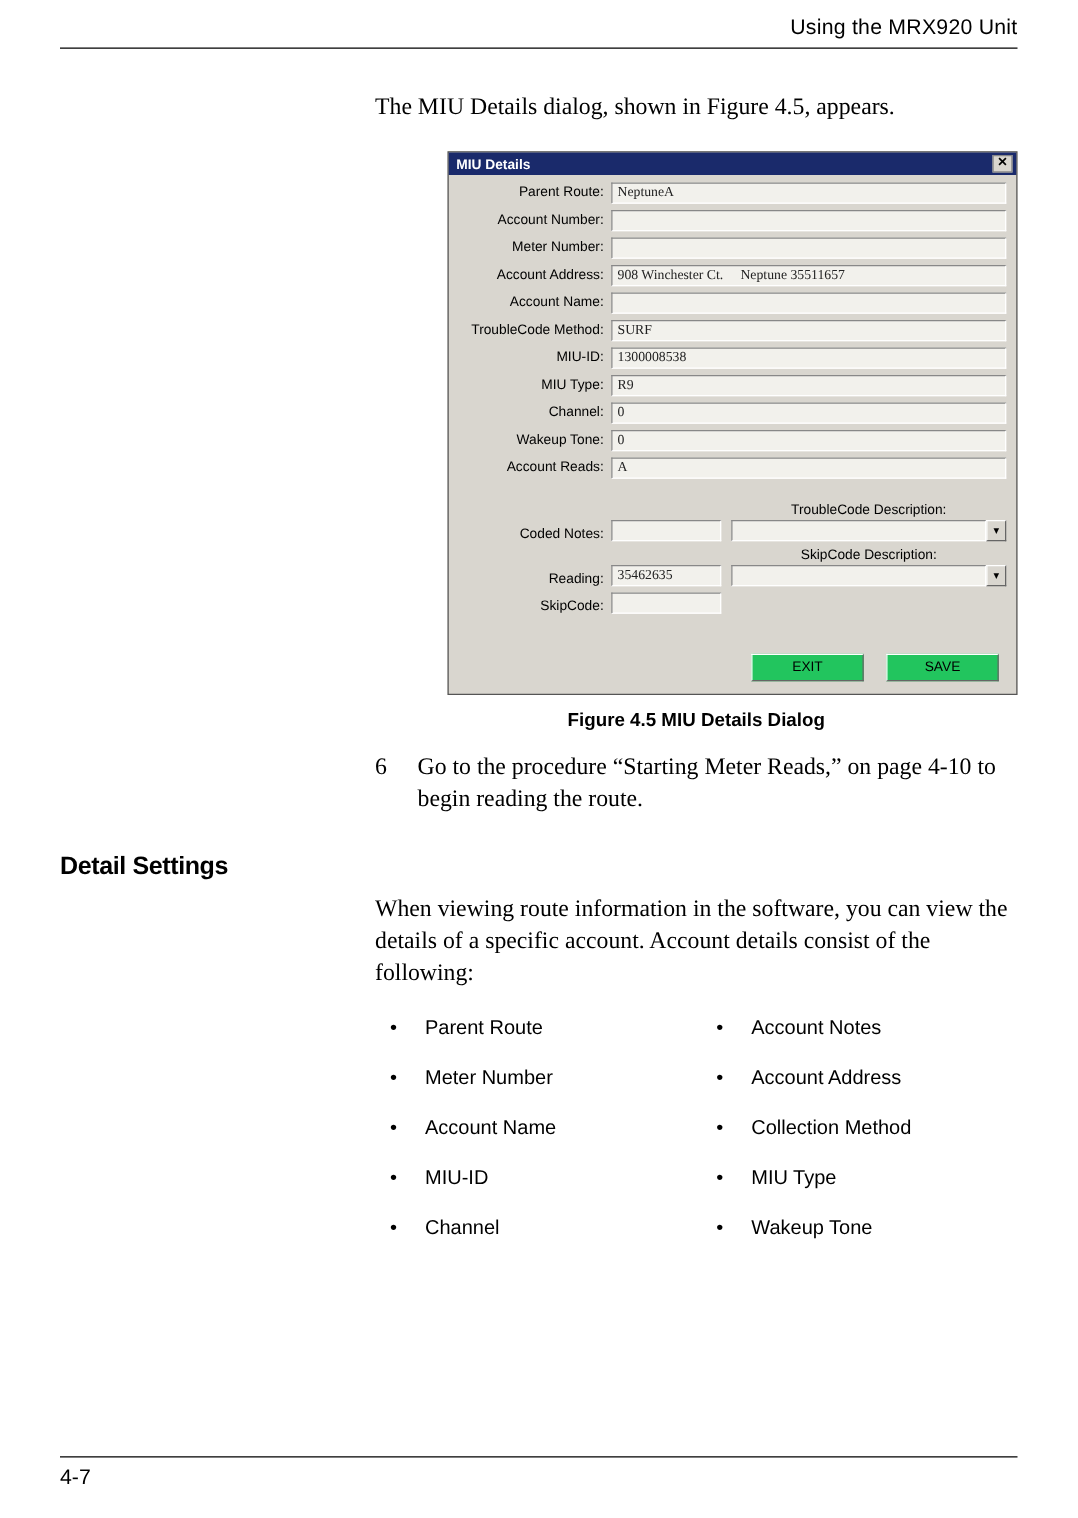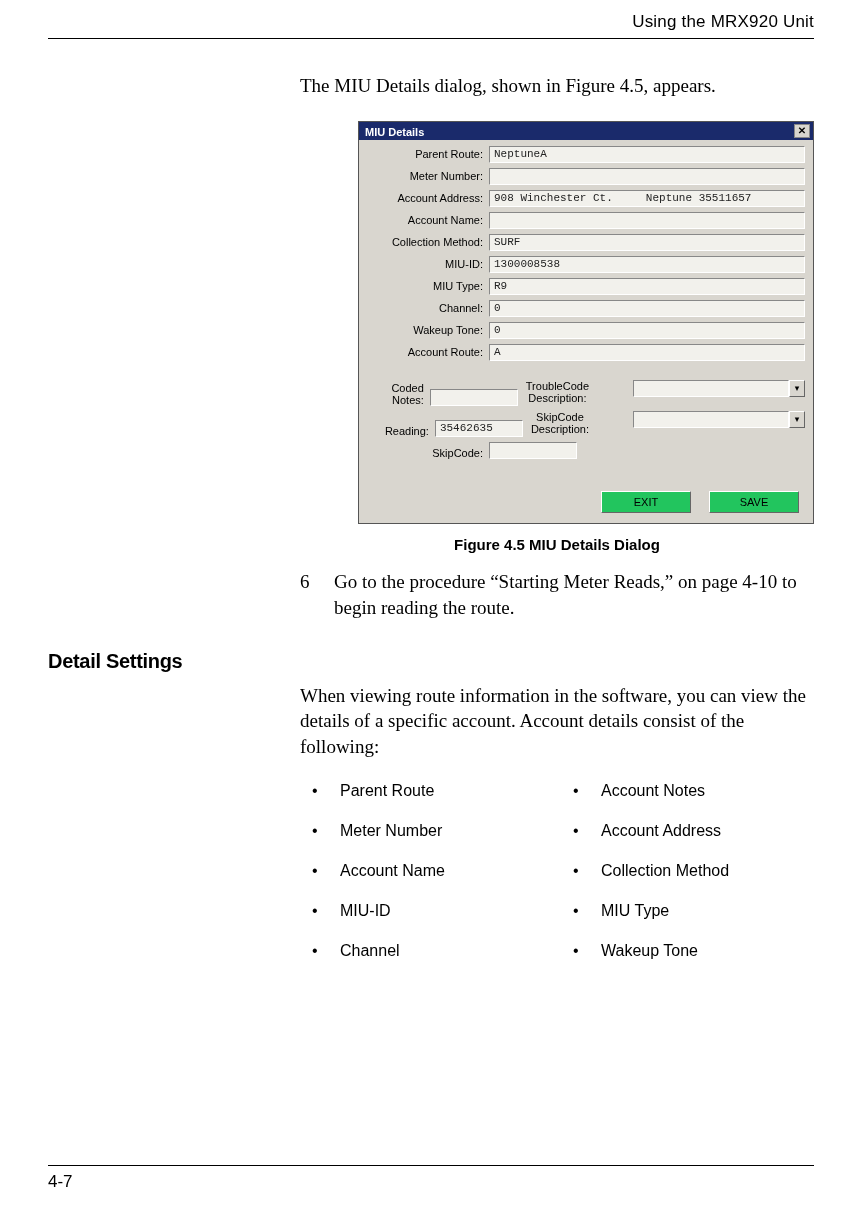--- a/index.html
+++ b/index.html
@@ -82,38 +82,37 @@
   .field-input {
     flex: 1;
     background: #f2f1ec;
     border-top: 1px solid #888;
     border-left: 1px solid #888;
     border-right: 1px solid #fff;
     border-bottom: 1px solid #fff;
     height: 17px;
     padding: 1px 4px;
     font-size: 11px;
-    font-family: Liberation Mono, monospace;
+    font-family: Liberation Serif, serif;
     color: #222;
   }
   .half-row {
     display: flex;
     align-items: flex-end;
     margin-bottom: 5px;
   }
   .half-row .field-input.short {
     width: 88px;
     flex: none;
   }
   .desc-block {
     flex: 1;
     margin-left: 8px;
     display: flex;
-    flex-direction: row;
-    gap: 44px;
+    flex-direction: column;
   }
   .desc-label {
     text-align: center;
     font-size: 11px;
     margin-bottom: 2px;
   }
   .desc-input {
     display: flex;
   }
   .desc-input .field-input { flex: 1; }
@@ -218,53 +217,57 @@
       <div class="titlebar">
         <span>MIU Details</span>
         <span class="close">✕</span>
       </div>
       <div class="dlg-body">
         <div class="field-row">
           <span class="field-label">Parent Route:</span>
           <input class="field-input" value="NeptuneA" style="">
         </div>
         <div class="field-row">
+          <span class="field-label">Account Number:</span>
+          <input class="field-input" value="" style="">
+        </div>
+        <div class="field-row">
           <span class="field-label">Meter Number:</span>
           <input class="field-input" value="" style="">
         </div>
         <div class="field-row">
           <span class="field-label">Account Address:</span>
           <input class="field-input" value="908 Winchester Ct.     Neptune 35511657" style="">
         </div>
         <div class="field-row">
           <span class="field-label">Account Name:</span>
           <input class="field-input" value="" style="">
         </div>
         <div class="field-row">
-          <span class="field-label">Collection Method:</span>
+          <span class="field-label">TroubleCode Method:</span>
           <input class="field-input" value="SURF" style="">
         </div>
         <div class="field-row">
           <span class="field-label">MIU-ID:</span>
           <input class="field-input" value="1300008538" style="">
         </div>
         <div class="field-row">
           <span class="field-label">MIU Type:</span>
           <input class="field-input" value="R9" style="">
         </div>
         <div class="field-row">
           <span class="field-label">Channel:</span>
           <input class="field-input" value="0" style="">
         </div>
         <div class="field-row">
           <span class="field-label">Wakeup Tone:</span>
           <input class="field-input" value="0" style="">
         </div>
         <div class="field-row">
-          <span class="field-label">Account Route:</span>
+          <span class="field-label">Account Reads:</span>
           <input class="field-input" value="A" style="">
         </div>
         <div class="spacer-row"></div>
 
         <div class="half-row">
           <span class="field-label">Coded Notes:</span>
           <input class="field-input short" value="" style="">
           <div class="desc-block">
             <span class="desc-label">TroubleCode Description:</span>
             <div class="desc-input">

